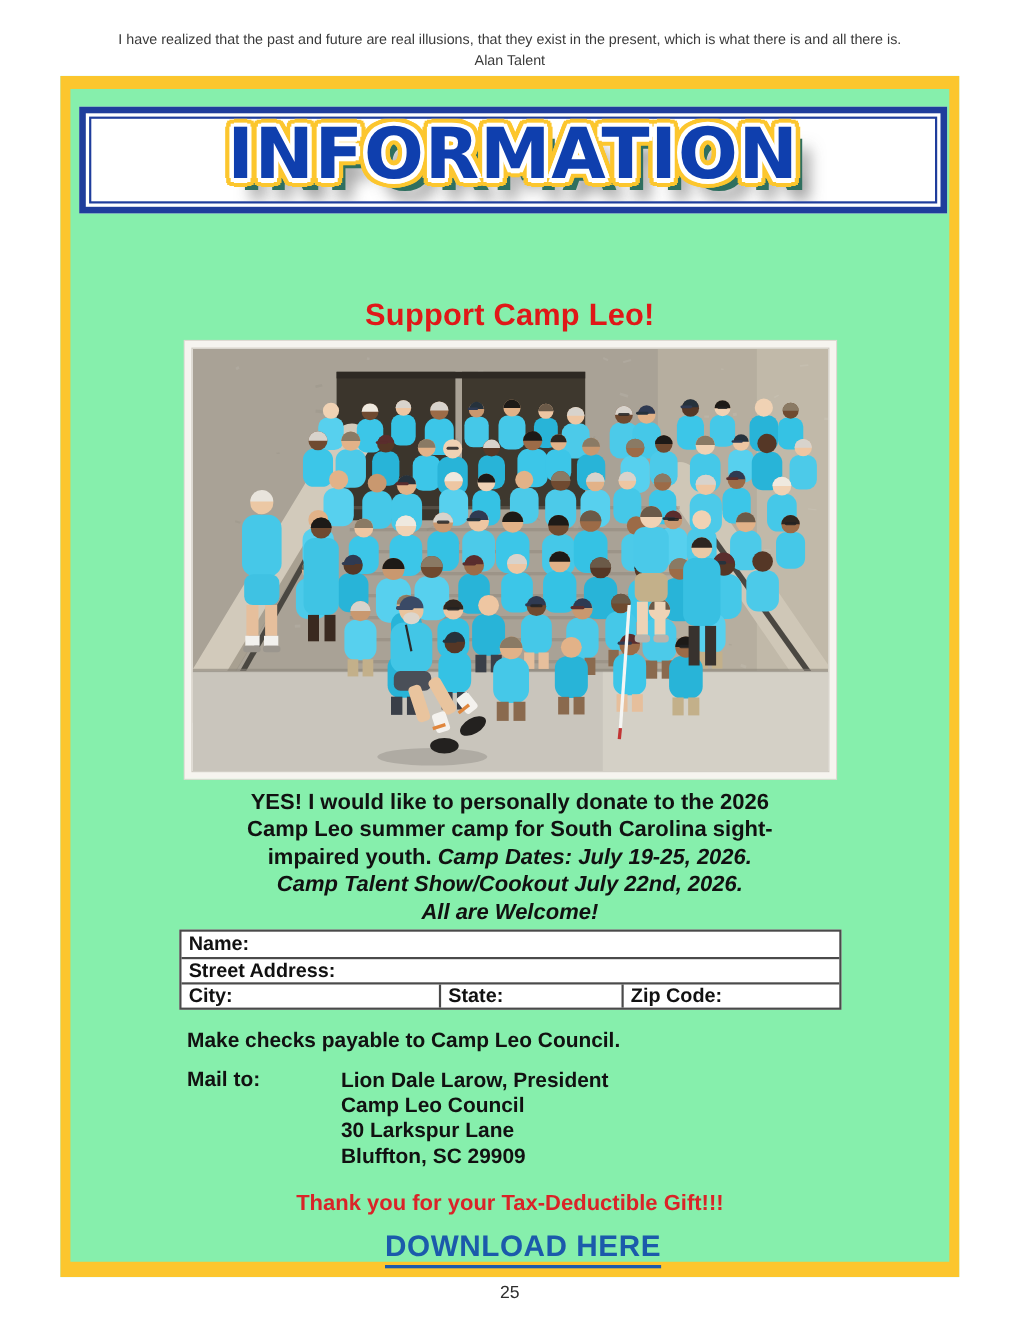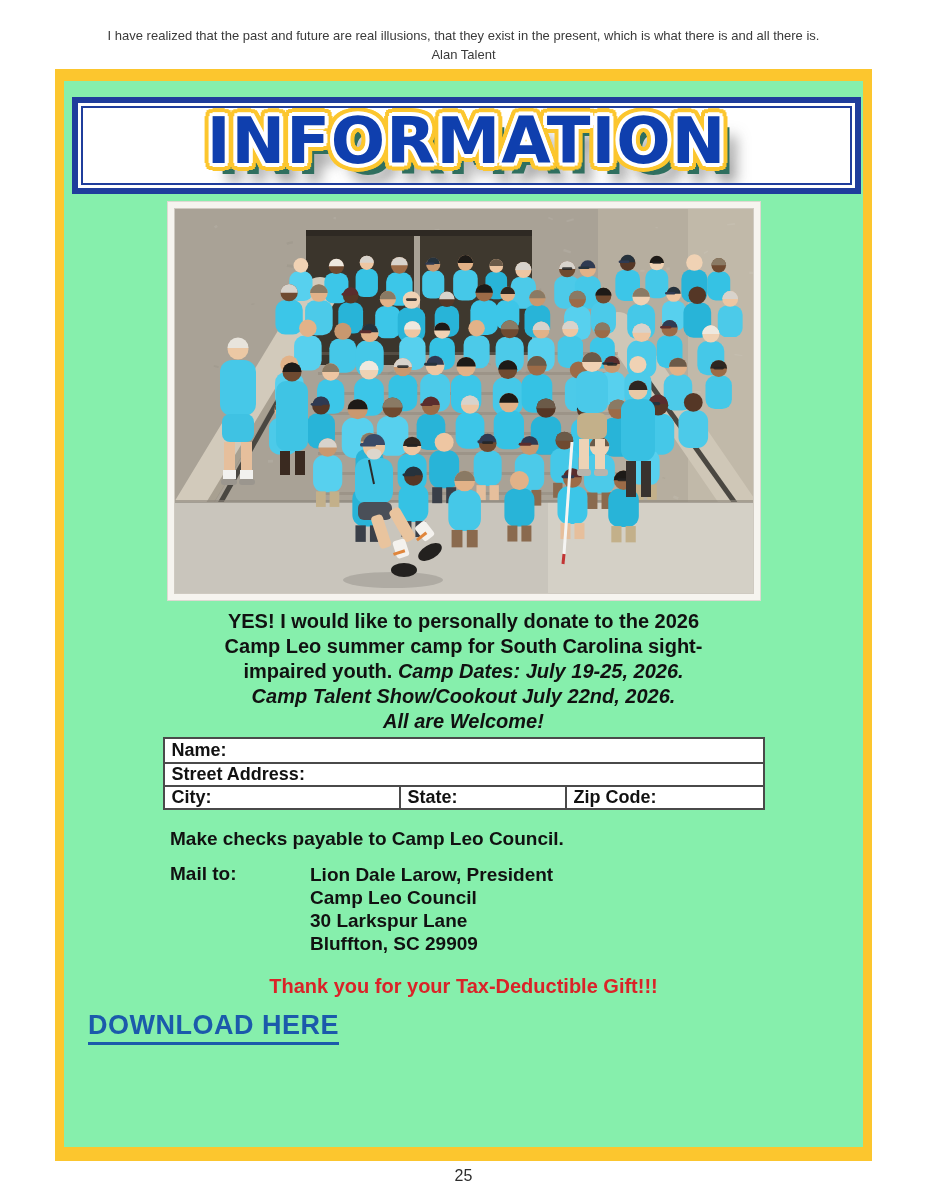--- a/index.html
+++ b/index.html
@@ -53,21 +53,21 @@
   .ft-cell{box-sizing:border-box;display:flex;align-items:center;padding-left:7px;font-weight:bold;font-size:18px;color:#111;}
   .ft-cell.full{flex:1;}
   .ft-cell + .ft-cell{border-left:2px solid #4a4a4a;}
   .w-city{width:234px;} .w-state{width:166px;} .w-zip{flex:1;}
   
   .lower{margin:18px 0 0 106px;font-weight:bold;font-size:19px;color:#111;}
   .mailrow{display:flex;margin-top:13px;}
   .mail-label{width:140px;}
   .mail-address div{line-height:23px;}
   .thanks{margin-top:20px;text-align:center;font-weight:bold;font-size:20px;color:#da2328;}
-  .download-wrap{margin-top:12px;text-align:left;padding-left:24px;}
+  .download-wrap{margin-top:12px;text-align:center;padding-left:24px;}
   .download{
     display:inline-block;font-weight:bold;font-size:27px;color:#1b5aab;
     border-bottom:3px solid #1b5aab;padding-bottom:1px;letter-spacing:.5px;
     text-decoration:none;cursor:pointer;
   }
   .pagenum{text-align:center;margin-top:6px;font-size:16px;color:#2e2e2e;}
 </style>
 </head>
 <body>
 
@@ -77,20 +77,21 @@
 </div>
 
 <div class="frame">
 
   <div class="banner">
     <div class="banner-inner">
       <div class="banner-title">INFORMATION</div>
     </div>
   </div>
 
+  <div class="support">Support Camp Leo!</div>
 
   <div class="photo">
     <svg id="photo-svg" width="592" height="398" viewBox="0 0 592 398" xmlns="http://www.w3.org/2000/svg">
         <rect x="0" y="0" width="592" height="398" fill="#f6f4ef"></rect>
         <defs>
           <clipPath id="ph">
             <rect x="7" y="7" width="578" height="384"></rect>
           </clipPath>
         </defs>
         <g clip-path="url(#ph)">

